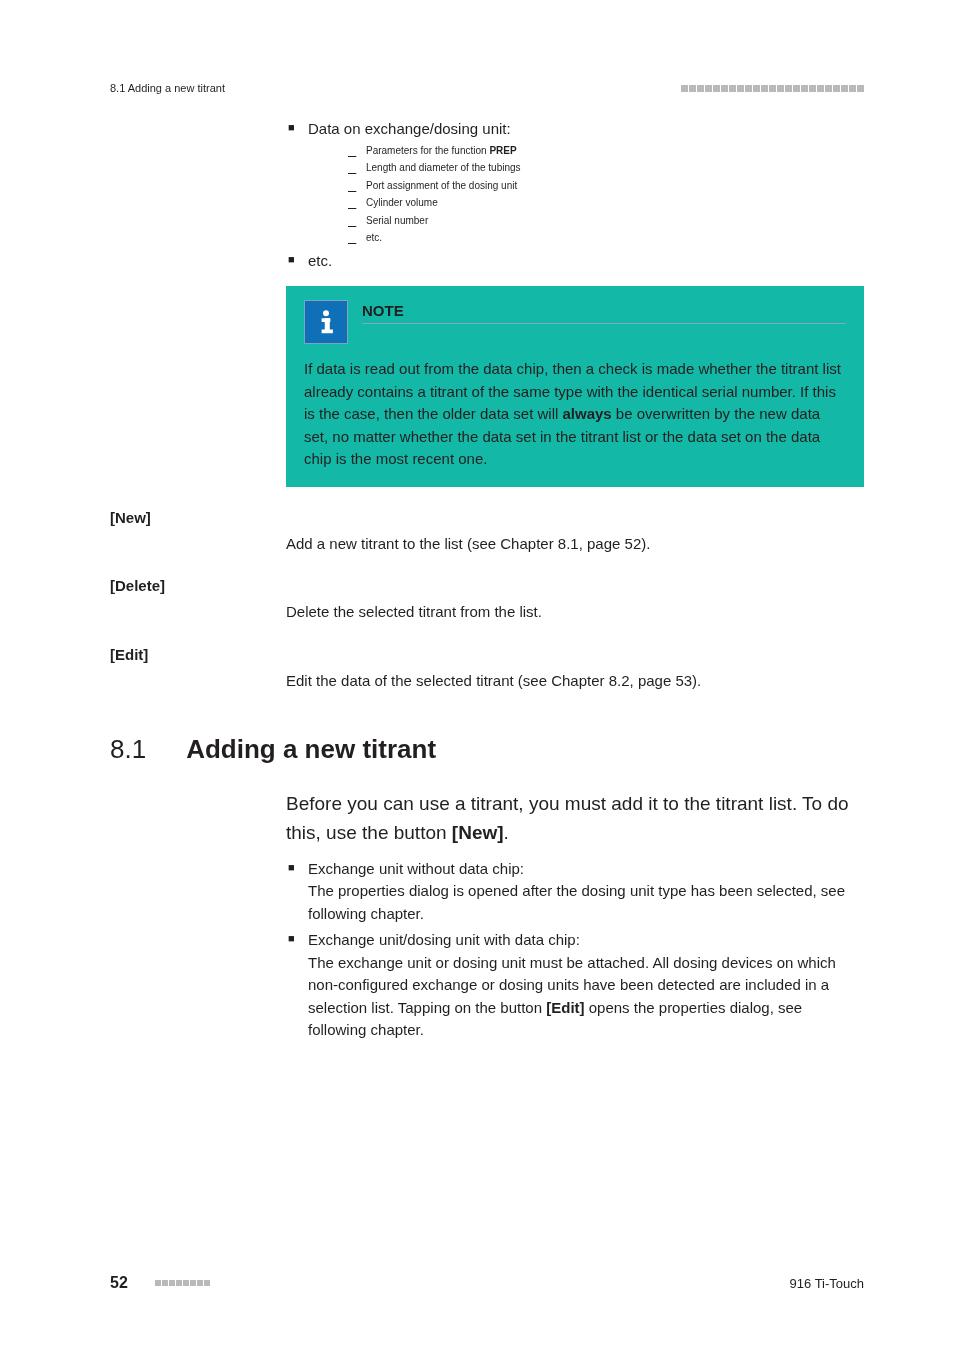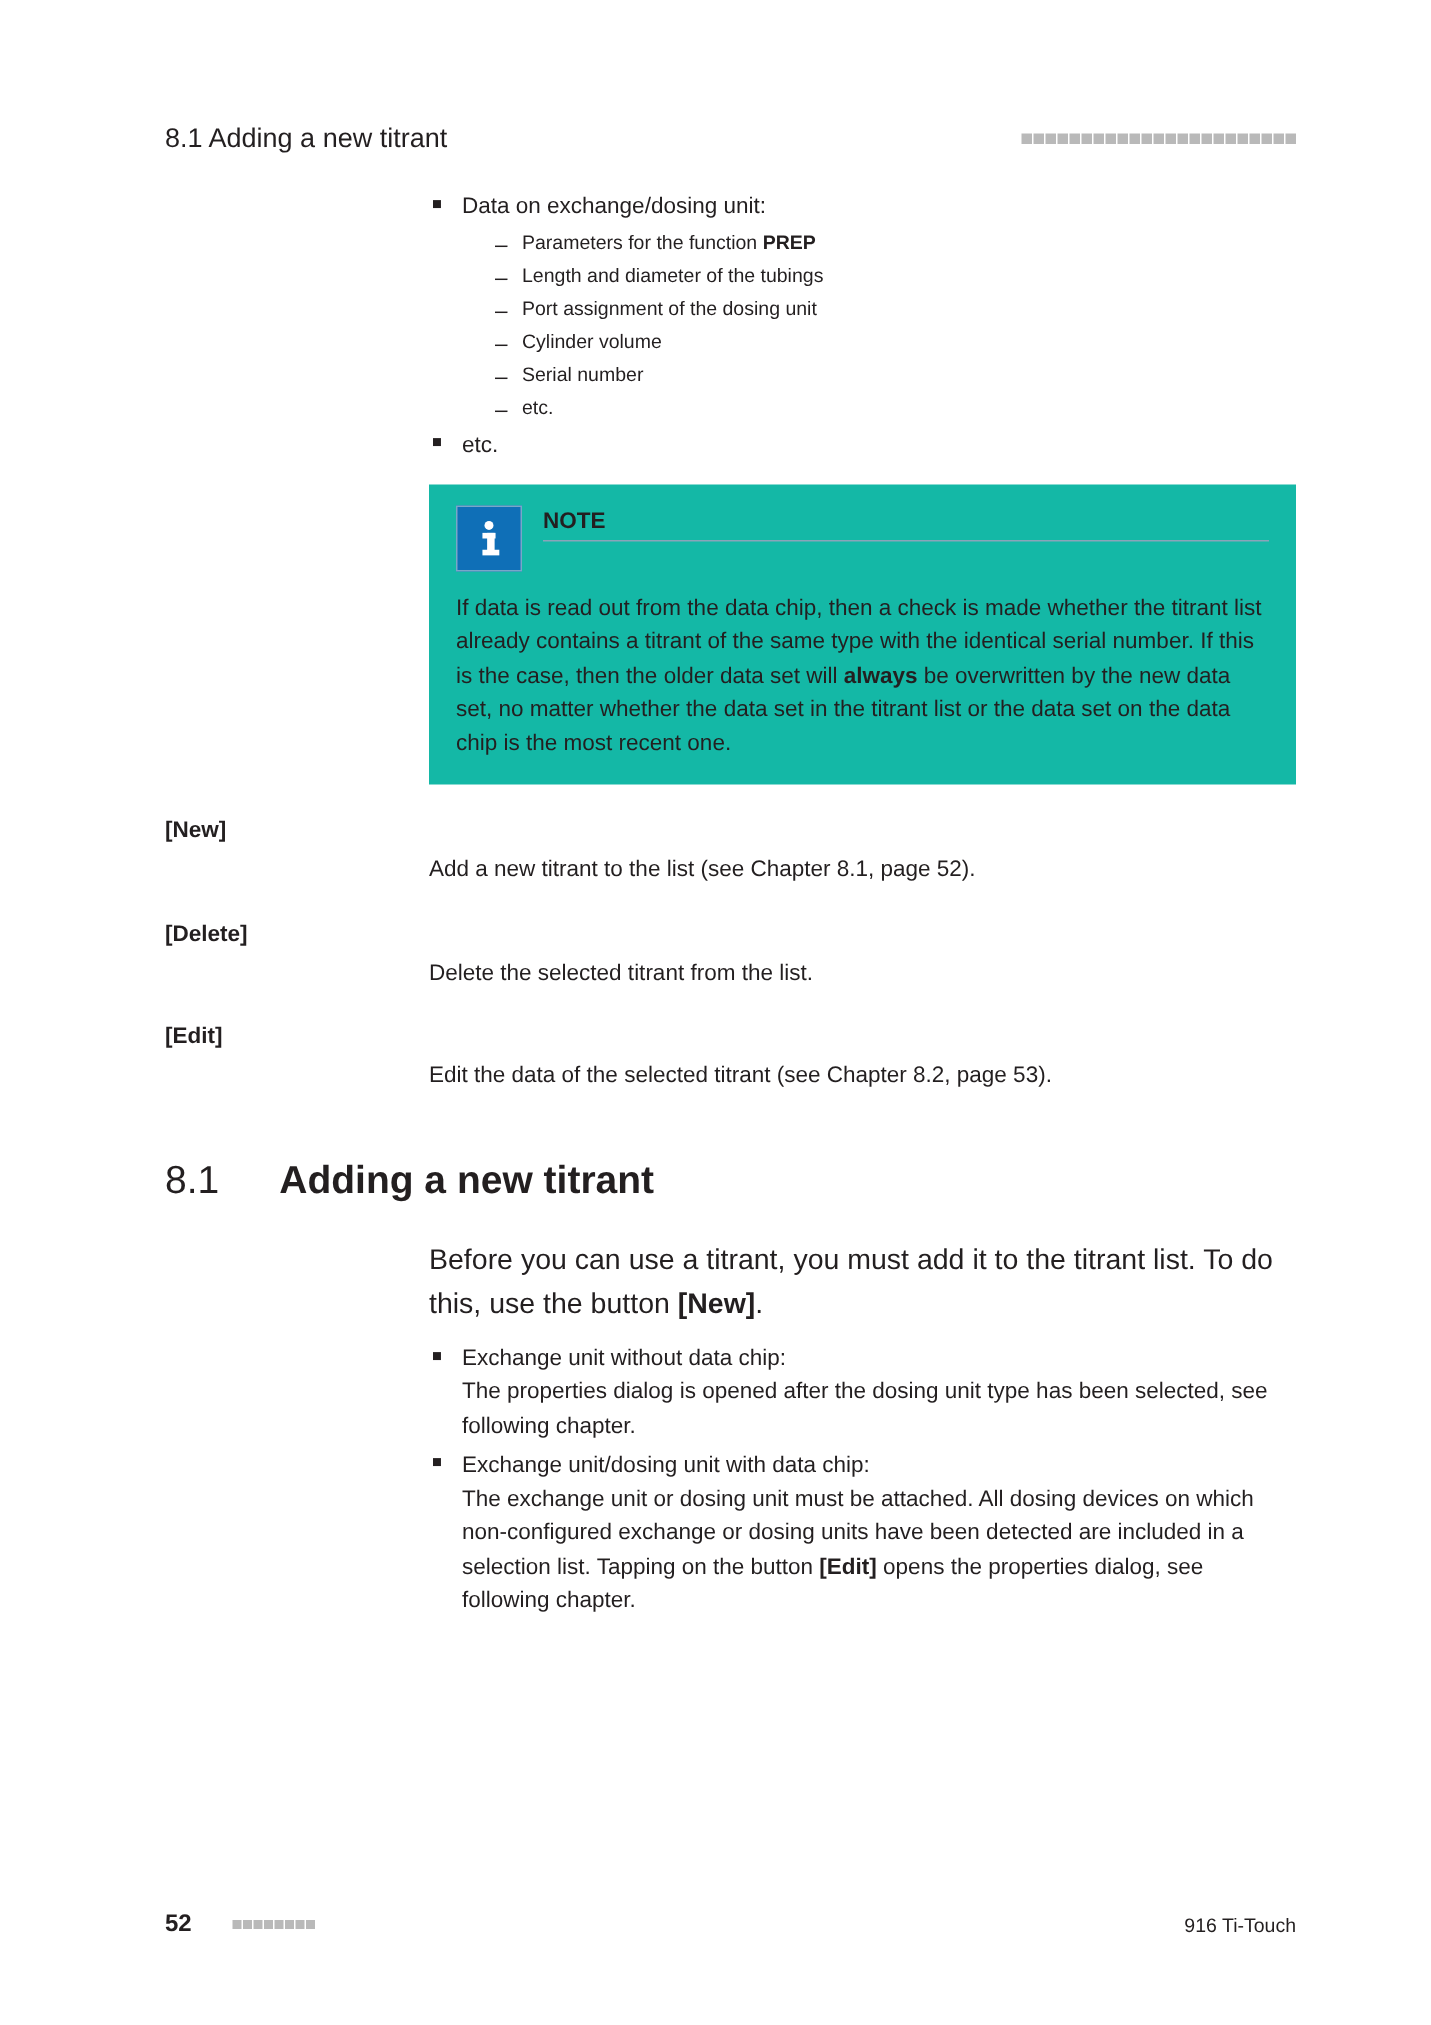--- a/index.html
+++ b/index.html
@@ -1,28 +1,28 @@
 <!DOCTYPE html>
 <html><head>
 <meta charset="utf-8">
 <style>
   * { box-sizing: border-box; margin: 0; padding: 0; }
   html, body { width: 954px; height: 1350px; background: #fff; font-family: "Segoe UI", "Helvetica Neue", Arial, sans-serif; color: #231f20; }
   .page { position: relative; width: 954px; height: 1350px; padding: 82px 90px 60px 110px; }
   .running-head { display: flex; justify-content: space-between; align-items: center; margin-bottom: 24px; }
-  .running-head .rh-left { font-size: 18px; font-weight: 400; color: #231f20; }
+  .running-head .rh-left { font-size: 11px; font-weight: 400; color: #231f20; }
   .rh-squares { display: flex; gap: 0; }
   .rh-squares span { width: 7px; height: 7px; margin-left: 1px; background: #b9b9b9; display: inline-block; }
   .rh-squares.small span { width: 6px; height: 6px; }
   .body-col { margin-left: 176px; }
   .ul { list-style: none; padding-left: 22px; }
   .ul > li { position: relative; font-size: 15px; line-height: 1.5; margin-bottom: 4px; }
   .ul > li::before { content: "■"; position: absolute; left: -20px; top: 1px; font-size: 11px; color: #231f20; }
   .sub-ul { list-style: none; padding-left: 40px; margin-top: 2px; }
-  .sub-ul > li { position: relative; font-size: 13px; line-height: 1.55; margin-bottom: 2px; }
+  .sub-ul > li { position: relative; font-size: 10px; line-height: 1.55; margin-bottom: 2px; margin-left: 18px; }
   .sub-ul > li::before { content: "–"; position: absolute; left: -18px; top: 0; font-size: 15px; }
   .note-box { background: #14b8a6; margin-top: 14px; padding: 14px 18px 16px 18px; }
   .note-head-row { display: flex; align-items: flex-start; gap: 14px; margin-bottom: 14px; }
   .note-icon { flex: 0 0 44px; height: 44px; background: #0f6fb7; border: 1px solid #7aa6c8; display:flex; align-items:center; justify-content:center; }
   .note-icon svg { width: 30px; height: 30px; }
   .note-title-wrap { flex: 1; }
   .note-title { font-weight: 700; font-size: 15px; padding-bottom: 4px; border-bottom: 1px solid #8aa4b9; margin-top: 2px; }
   .note-body { font-size: 15px; line-height: 1.5; }
   .dl-row { display: flex; margin-top: 22px; }
   .dl-term { flex: 0 0 176px; font-weight: 700; font-size: 15px; }

